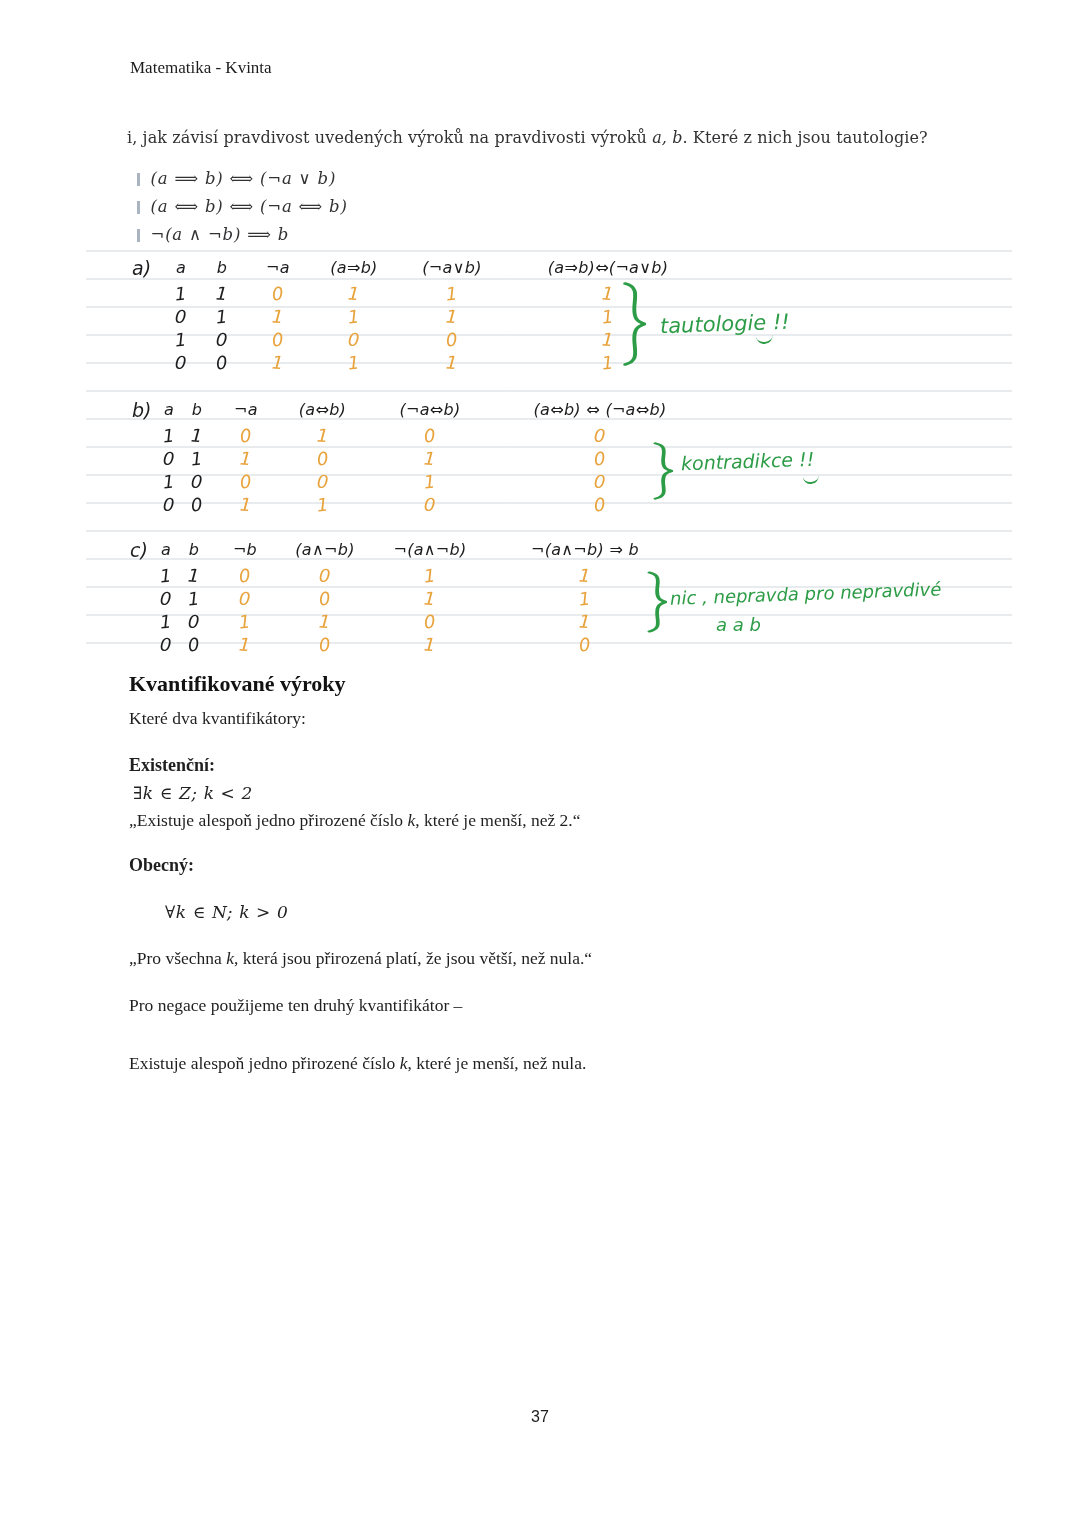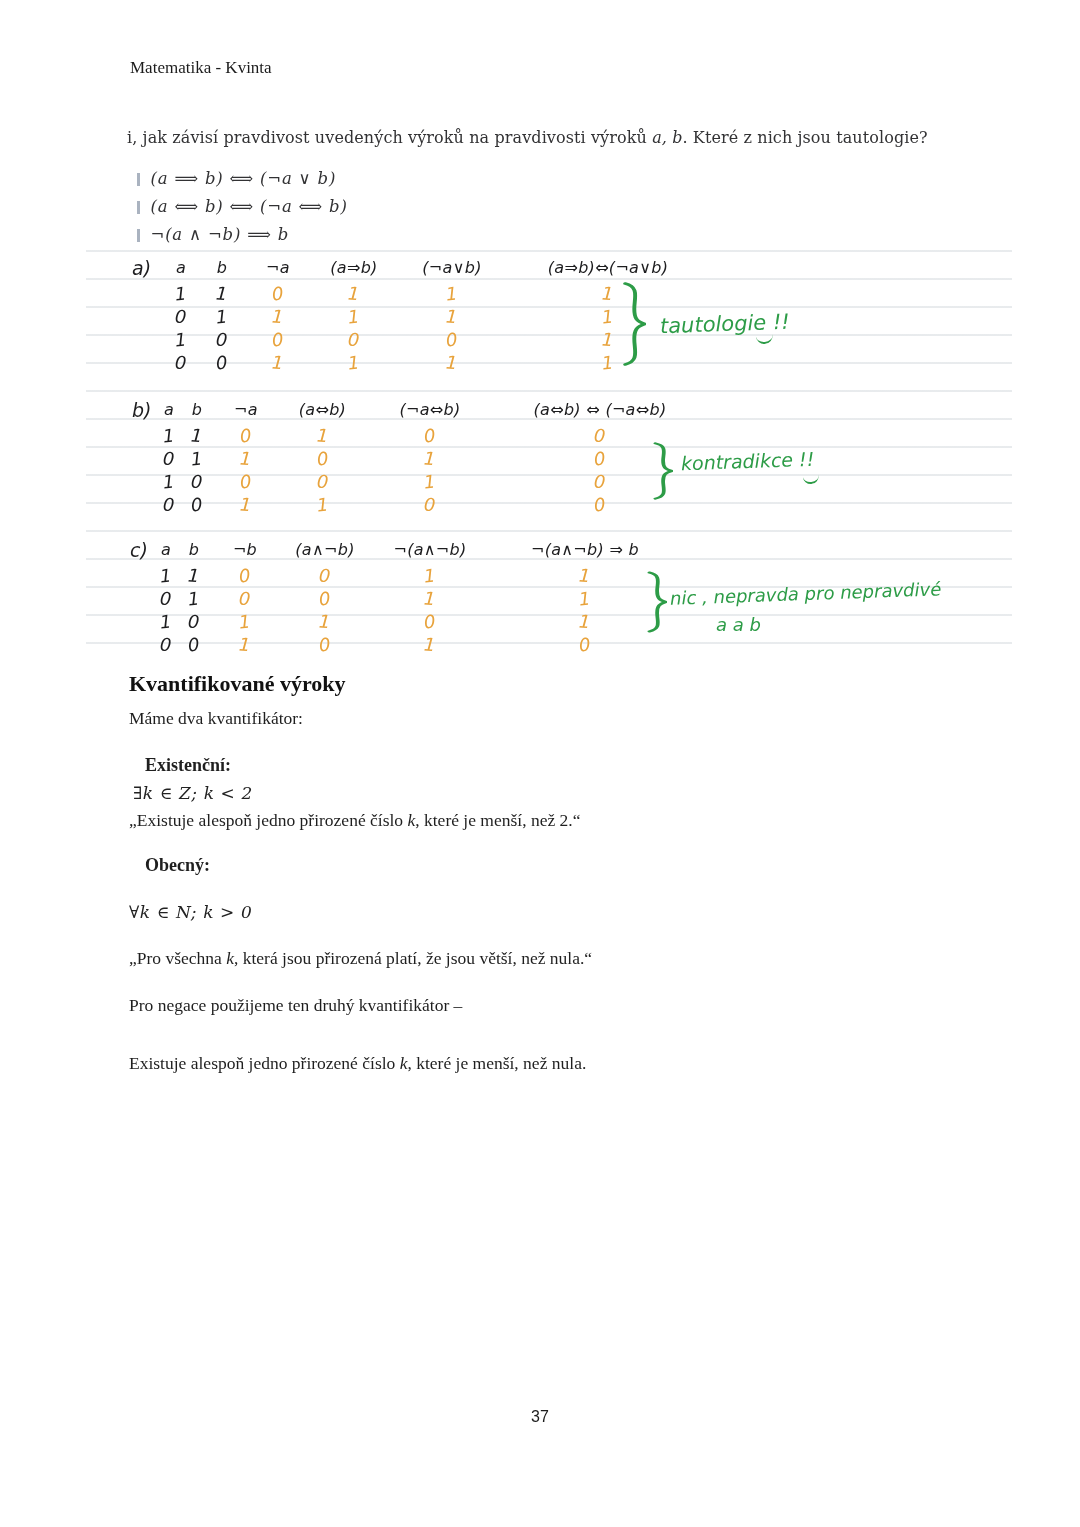--- a/index.html
+++ b/index.html
@@ -46,30 +46,30 @@
   #anno-c1{left:670px;top:585px;font-size:18px;transform:rotate(-2deg);}
   #anno-c2{left:716px;top:616px;font-size:18px;}
   .arc{position:absolute;border-bottom:2px solid #2d9c47;border-radius:0 0 12px 12px;}
   #arc-a{left:756px;top:334px;width:17px;height:8px;transform:rotate(-5deg);}
   #arc-b{left:803px;top:474px;width:16px;height:8px;transform:rotate(-5deg);}
 
   
   .abs{position:absolute;left:129px;white-space:nowrap;}
   .q-heading{top:671px;font-size:22px;font-weight:bold;color:#121212;}
   .q-sub{top:708px;font-size:17.5px;}
-  .q-bold{font-size:18px;font-weight:bold;margin-left:16px;}
+  .q-bold{font-size:18px;font-weight:bold;}
   .math{font-family:"DejaVu Serif","DejaVu Sans",serif;font-style:italic;font-size:17px;
         letter-spacing:.6px;color:#222;}
   .sent{font-size:17.5px;}
   .sent .var,.q-neg .var{font-style:italic;}
   #label-ex{top:755px;}
   #math-ex{top:783px;left:133px;}
   #sent-ex{top:810px;}
   #label-gen{top:855px;}
-  #math-gen{top:902px;}
+  #math-gen{top:902px;margin-left:36px;}
   #sent-gen{top:948px;}
   #neg1{top:995px;font-size:17.5px;}
   #neg2{top:1025px;font-size:17.5px;}
   #neg3{top:1053px;font-size:17.5px;}
   .page-num{position:absolute;left:0;top:1408px;width:100%;text-align:center;
             font-family:"Liberation Sans",sans-serif;font-size:16px;color:#1c1c1c;}
 </style>
 </head>
 <body>
 
@@ -223,21 +223,21 @@
   </div>
 
   <div class="anno" id="anno-a">tautologie !!</div>
   <div class="arc" id="arc-a"></div>
   <div class="anno" id="anno-b">kontradikce !!</div>
   <div class="arc" id="arc-b"></div>
   <div class="anno" id="anno-c1">nic , nepravda pro nepravdivé</div>
   <div class="anno" id="anno-c2">a a b</div>
 
   <div class="abs q-heading">Kvantifikované výroky</div>
-  <div class="abs q-sub sent">Máme dva kvantifikátor:</div>
+  <div class="abs q-sub sent">Které dva kvantifikátory:</div>
 
   <div class="abs q-bold" id="label-ex">Existenční:</div>
   <div class="abs math" id="math-ex">∃k ∈ Z; k &lt; 2</div>
   <div class="abs sent" id="sent-ex"><span>„Existuje alespoň jedno přirozené číslo </span><span class="var">k</span><span>, které je menší, než 2.“</span></div>
 
   <div class="abs q-bold" id="label-gen">Obecný:</div>
   <div class="abs math" id="math-gen">∀k ∈ N; k &gt; 0</div>
   <div class="abs q-neg" id="neg1">Pro negace použijeme ten druhý kvantifikátor –</div>
 
   <div class="abs sent" id="sent-gen"><span>„Pro všechna </span><span class="var">k</span><span>, která jsou přirozená platí, že jsou větší, než nula.“</span></div>

